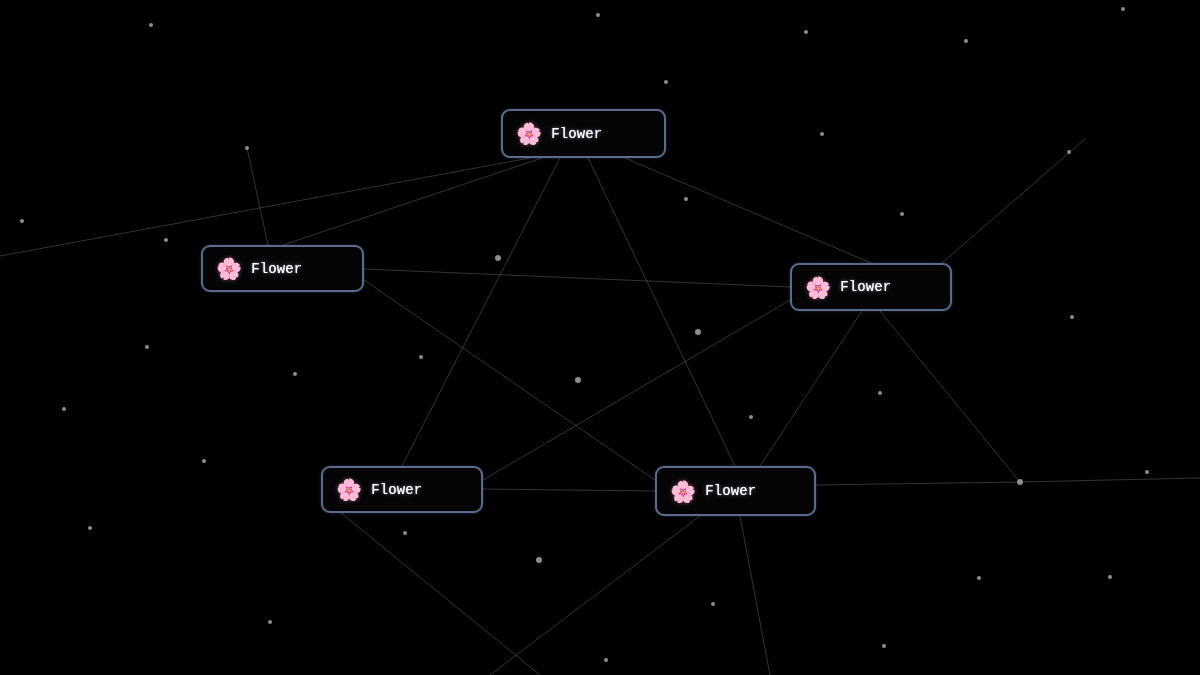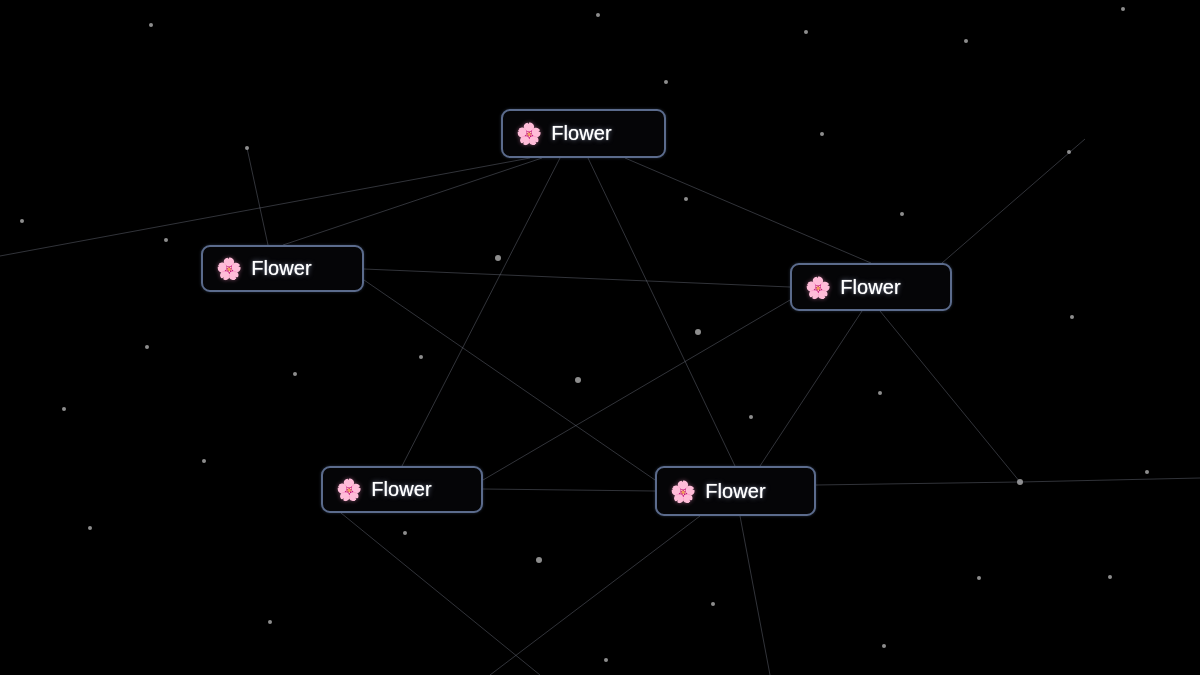--- a/index.html
+++ b/index.html
@@ -55,22 +55,22 @@
   }
   .node-icon {
     font-size: 21px;
     line-height: 1;
     margin-right: 9px;
     display: inline-block;
     filter: drop-shadow(0 0 2px rgba(255,150,200,0.45));
   }
   .node-label {
     color: #ffffff;
-    font-family: Liberation Sans, sans-serif;
-    font-size: 20px;
+    font-family: Liberation Mono, monospace;
+    font-size: 14px;
     font-weight: 400;
     letter-spacing: 0.1px;
     text-shadow: 0 0 5px rgba(200,215,255,0.55), 0 0 1px rgba(255,255,255,0.9);
   }
   .star {
     position: absolute;
     border-radius: 50%;
     background: #8d8d8d;
   }
 </style>

